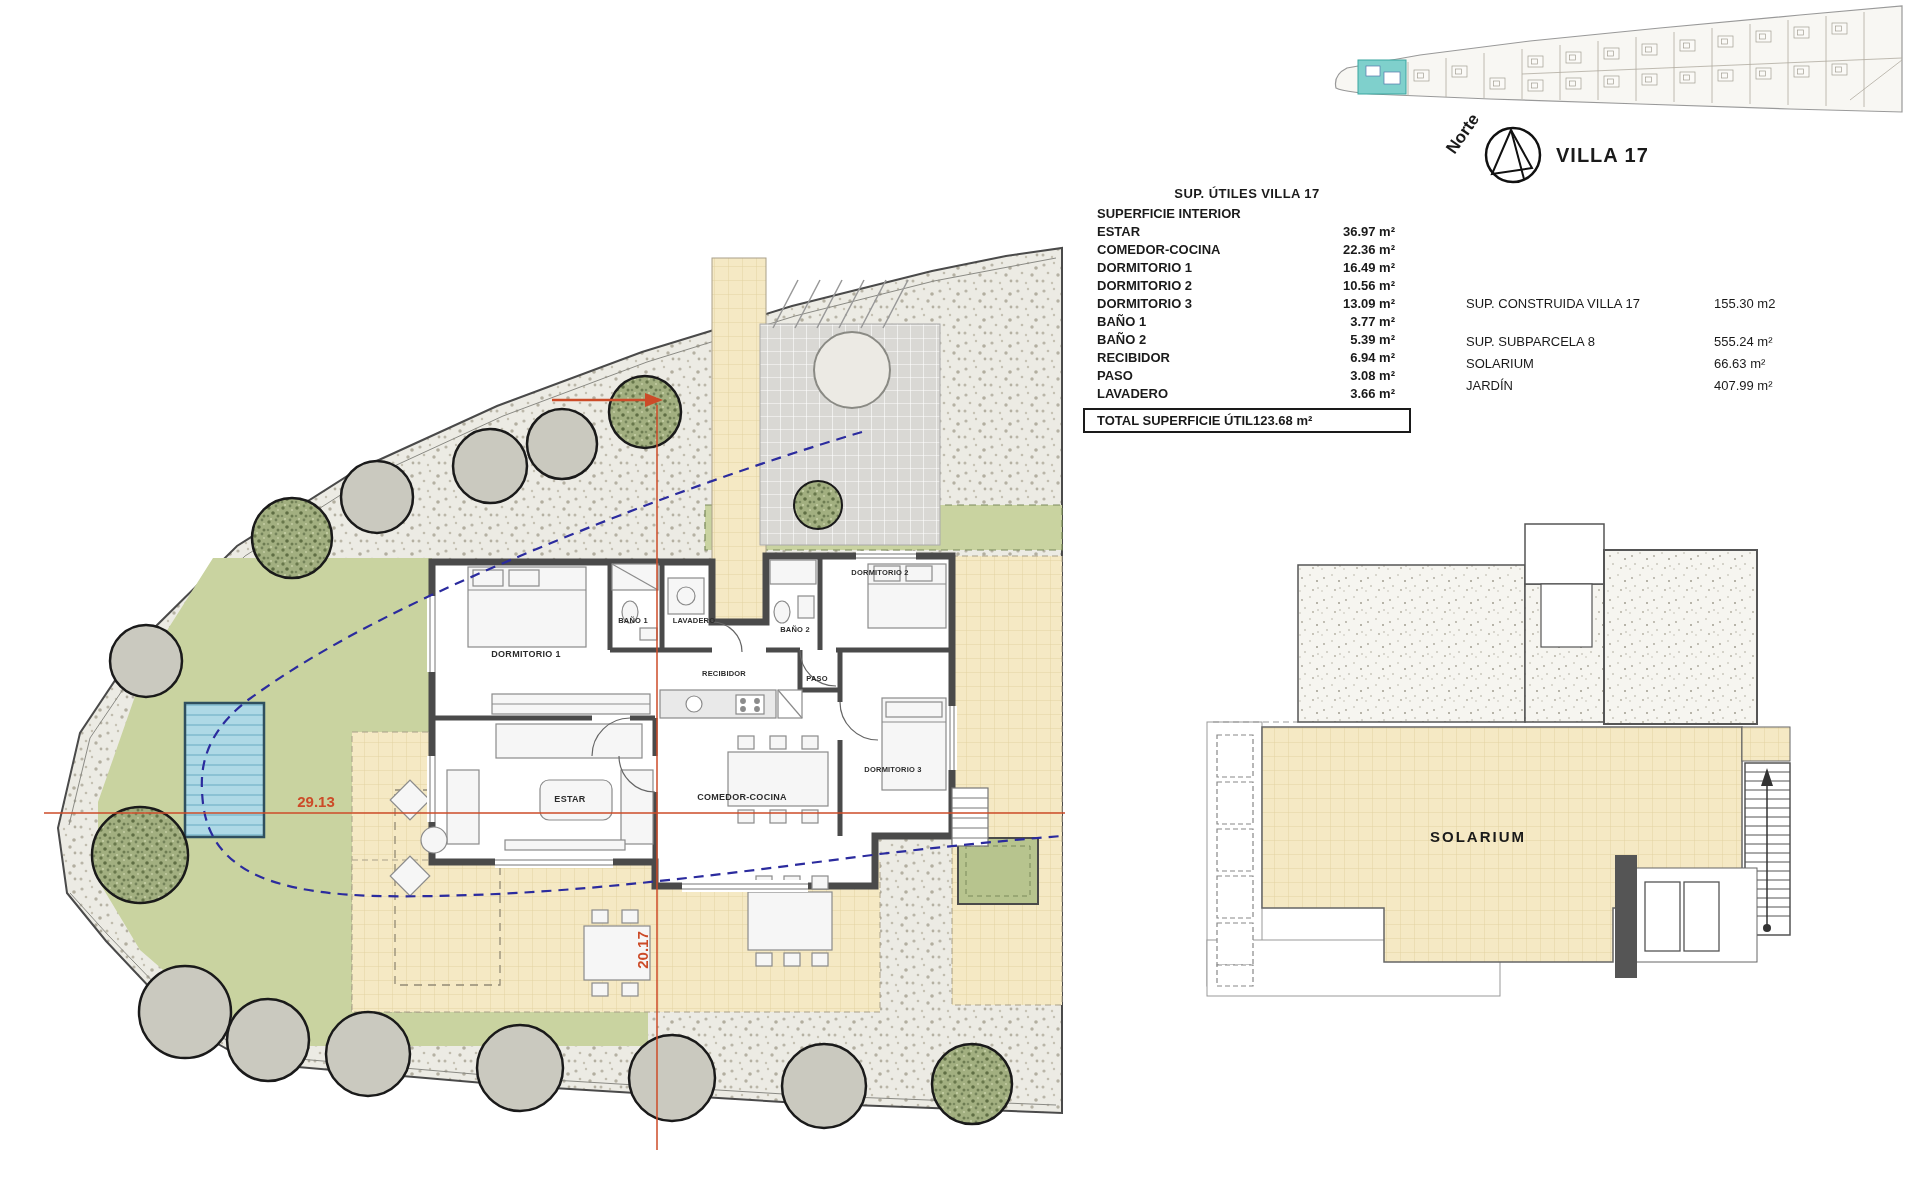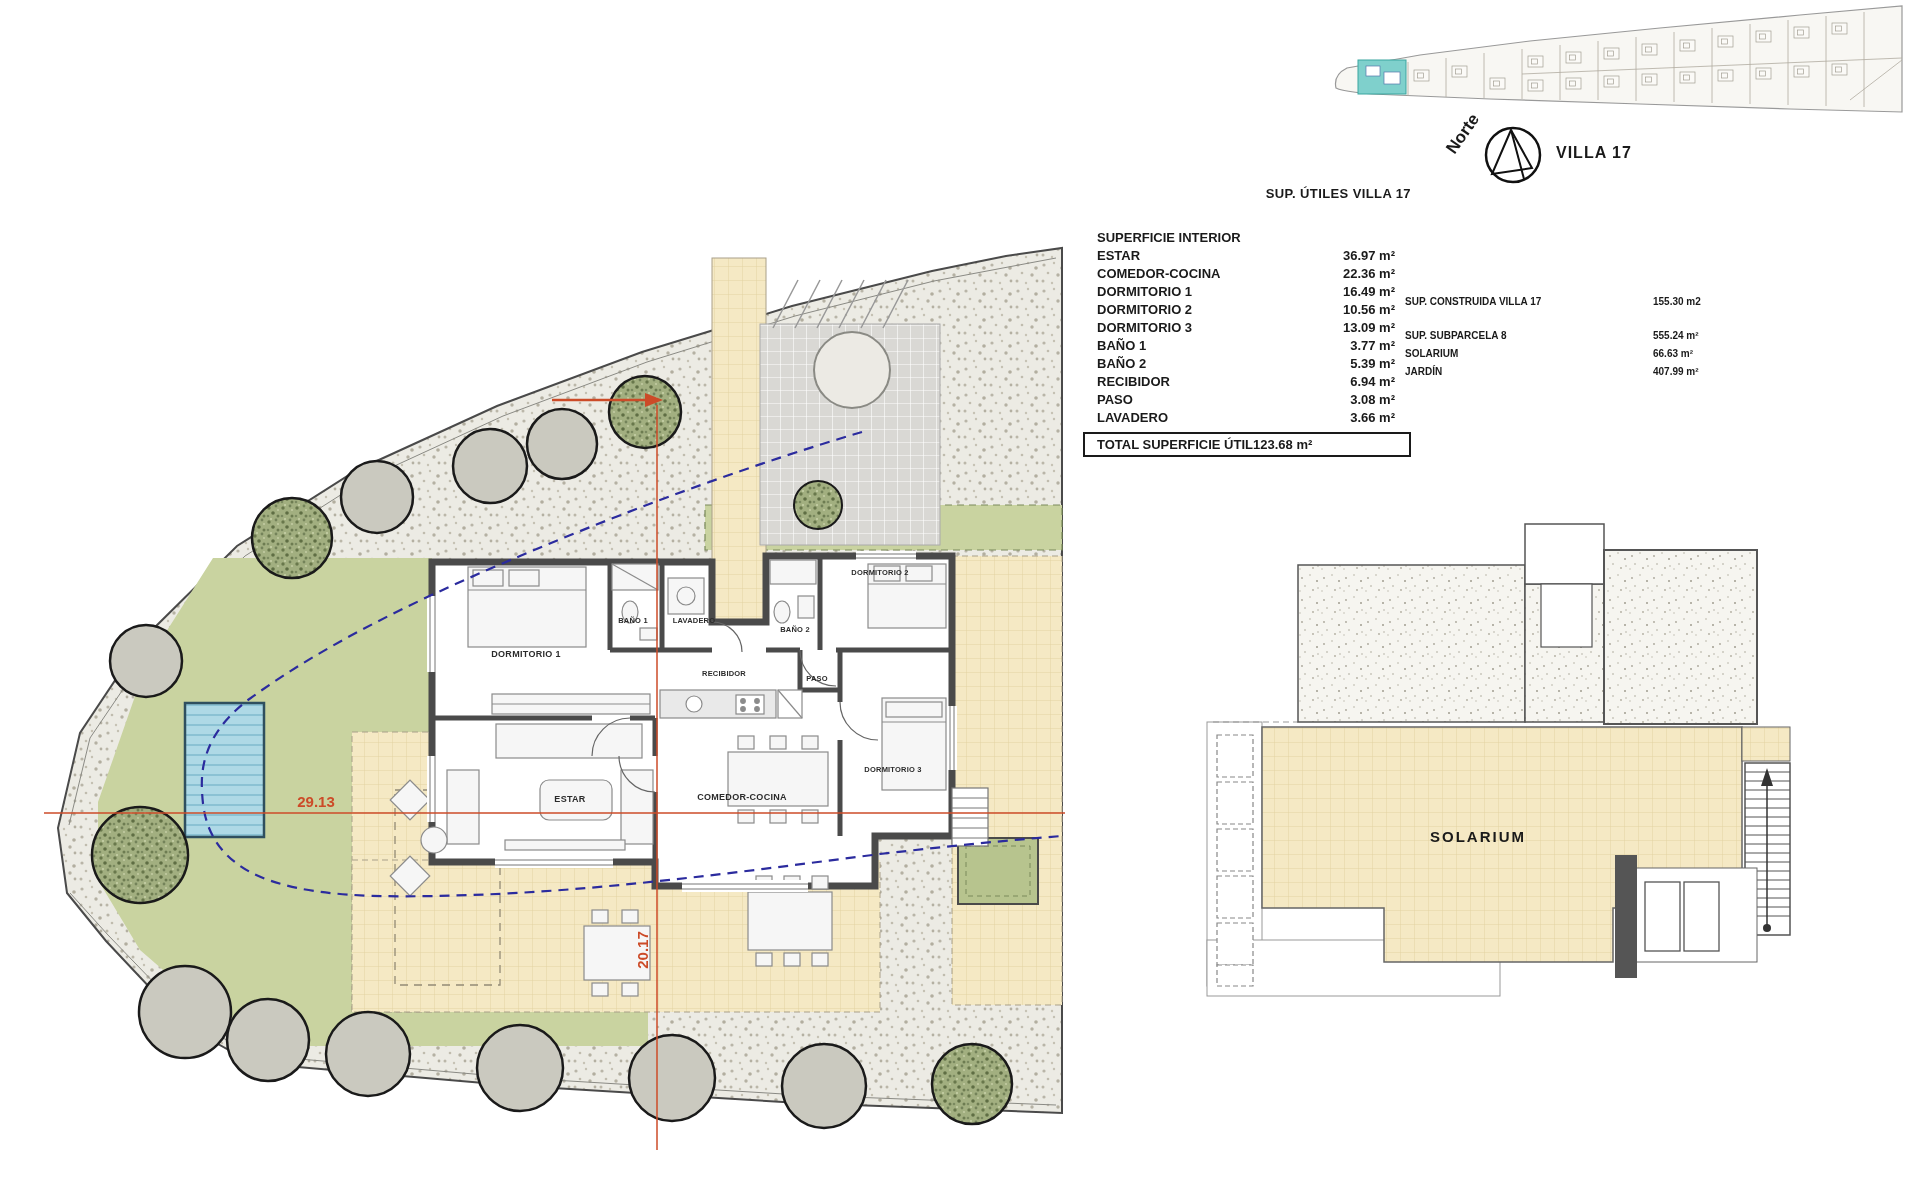--- a/index.html
+++ b/index.html
@@ -7,36 +7,36 @@
        font-family:"Liberation Sans",sans-serif;color:#1a1a1a;}
   .stage{position:absolute;left:0;top:0;width:1920px;height:1200px;}
   svg{position:absolute;left:0;top:0;}
   
   .plan-label{font:700 9px "Liberation Sans",sans-serif;fill:#2b2b2b;letter-spacing:.3px;}
   .plan-label-sm{font:700 7.5px "Liberation Sans",sans-serif;fill:#2b2b2b;letter-spacing:.2px;}
   .dim-label{font:700 15px "Liberation Sans",sans-serif;fill:#cc4b28;}
   .solarium-label{font:700 15px "Liberation Sans",sans-serif;fill:#1a1a1a;letter-spacing:2px;}
   
   .areas-table{position:absolute;left:1083px;top:186px;width:328px;font-size:13px;font-weight:700;}
-  .areas-title{text-align:right;margin:0 0 28px 0;letter-spacing:.4px;}
+  .areas-title{text-align:center;margin:0 0 4px 0;letter-spacing:.4px;}
   .arow{display:flex;justify-content:space-between;line-height:18px;padding:0 16px 0 14px;}
   .arow .lbl{white-space:nowrap;}
   .arow .val{white-space:nowrap;text-align:center;}
   .section-row{line-height:18px;padding:0 16px 0 14px;}
   .total-row{display:flex;justify-content:flex-start;border:2px solid #1a1a1a;
              margin-top:5px;padding:3px 16px 3px 12px;}
-  .summary-table{position:absolute;left:1405px;top:296px;width:345px;font-size:10px;font-weight:700;}
+  .summary-table{position:absolute;left:1466px;top:296px;width:345px;font-size:13px;font-weight:400;}
   .srow{display:flex;margin-bottom:7px;}
   .srow.first{margin-bottom:23px;}
   .srow .lbl{flex:0 0 248px;white-space:nowrap;}
   .srow .val{white-space:nowrap;}
   
   .norte-label{position:absolute;left:1441px;top:124px;transform:rotate(-55deg);
                font-size:17px;font-weight:700;}
-  .villa-title{position:absolute;left:1556px;top:144px;font-size:16px;font-weight:800;letter-spacing:1px;text-align:center;}
+  .villa-title{position:absolute;left:1556px;top:144px;font-size:20px;font-weight:800;letter-spacing:1px;text-align:center;}
 </style>
 </head>
 <body>
 
 <div class="stage">
 
 <svg width="1920" height="1200" viewBox="0 0 1920 1200">
   <defs>
     <pattern id="gravel" width="26" height="26" patternUnits="userSpaceOnUse">
       <rect width="26" height="26" fill="#ecebe4"></rect>

